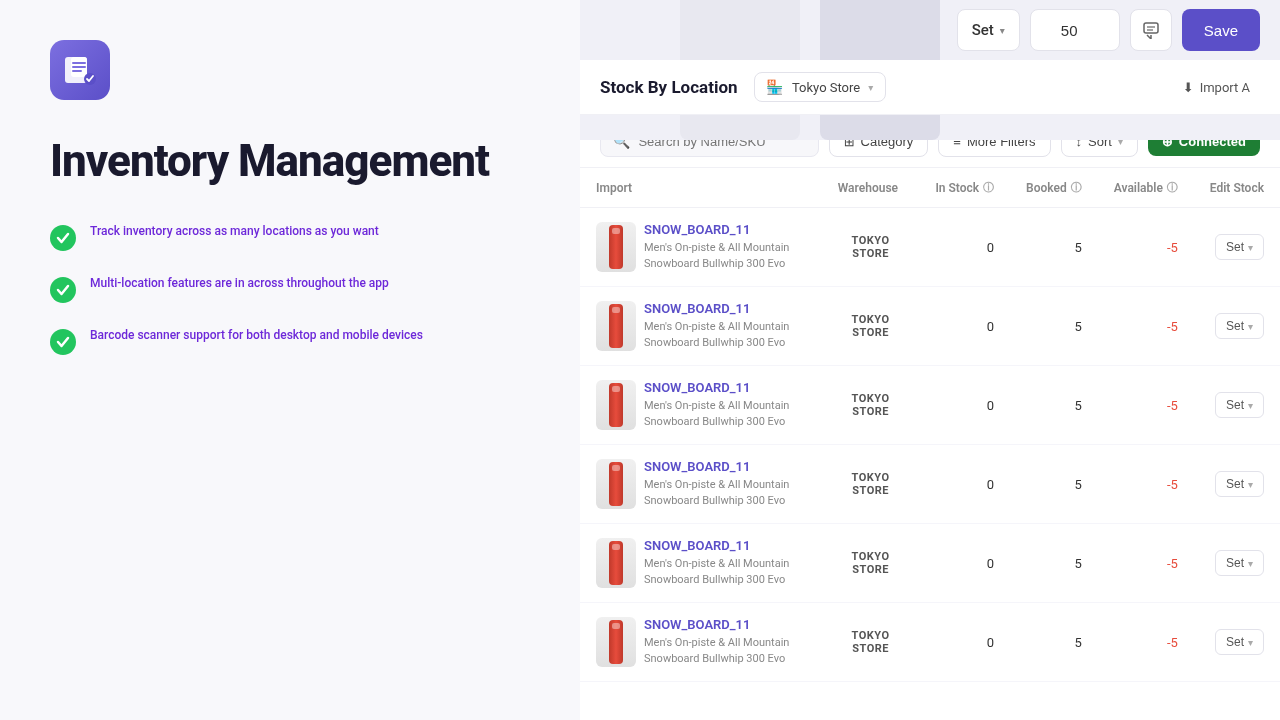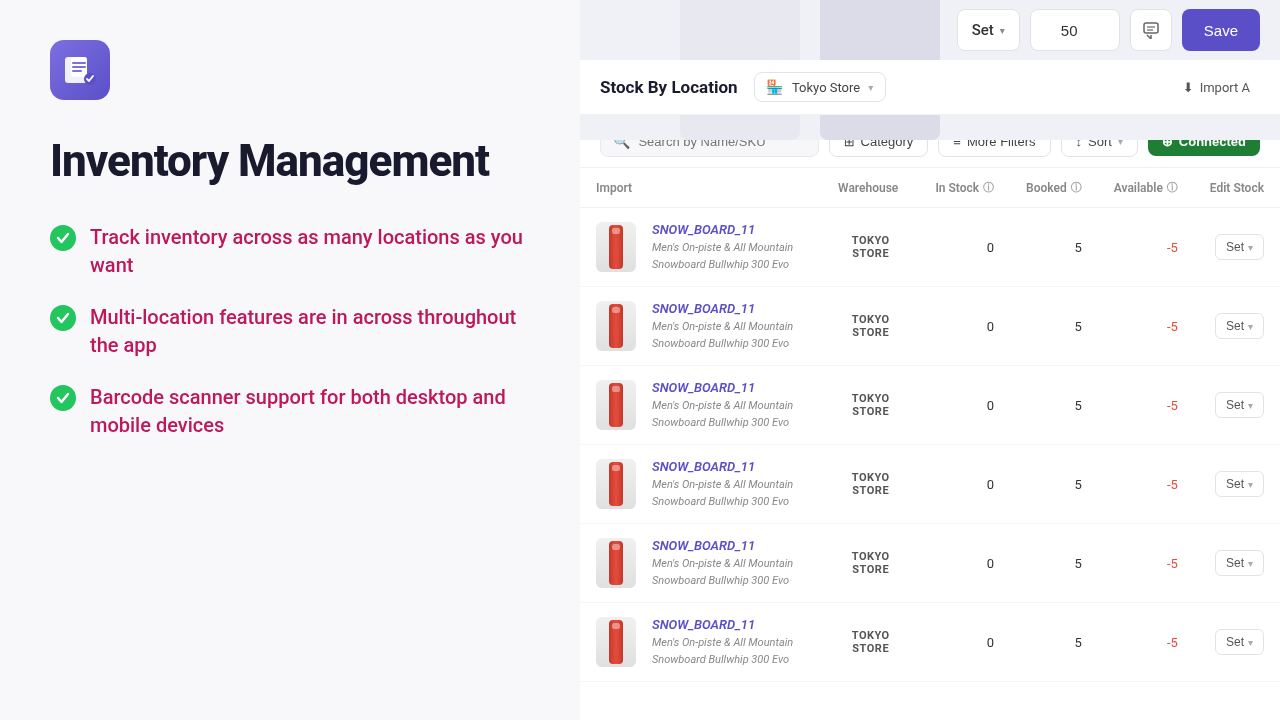--- a/index.html
+++ b/index.html
@@ -79,22 +79,22 @@
       width: 14px;
       height: 14px;
       fill: none;
       stroke: white;
       stroke-width: 2.5;
       stroke-linecap: round;
       stroke-linejoin: round;
     }
 
     .feature-text {
-      font-size: 20px;
-      color: #be185d;
+      font-size: 12px;
+      color: #6d28d9;
       line-height: 1.4;
       font-weight: 500;
     }
 
     
     .right-panel {
       flex: 1;
       background: white;
       display: flex;
       flex-direction: column;
@@ -356,23 +356,22 @@
       color: #333;
       vertical-align: middle;
     }
 
     tbody td.right {
       text-align: right;
     }
 
     .product-cell {
       display: flex;
-      align-items: center;
-      gap: 16px;
-      font-style: italic;
+      align-items: flex-start;
+      gap: 8px;
     }
 
     .product-image {
       width: 40px;
       height: 50px;
       background: linear-gradient(180deg, #f0f0f0 0%, #e0e0e0 100%);
       border-radius: 6px;
       display: flex;
       align-items: center;
       justify-content: center;

